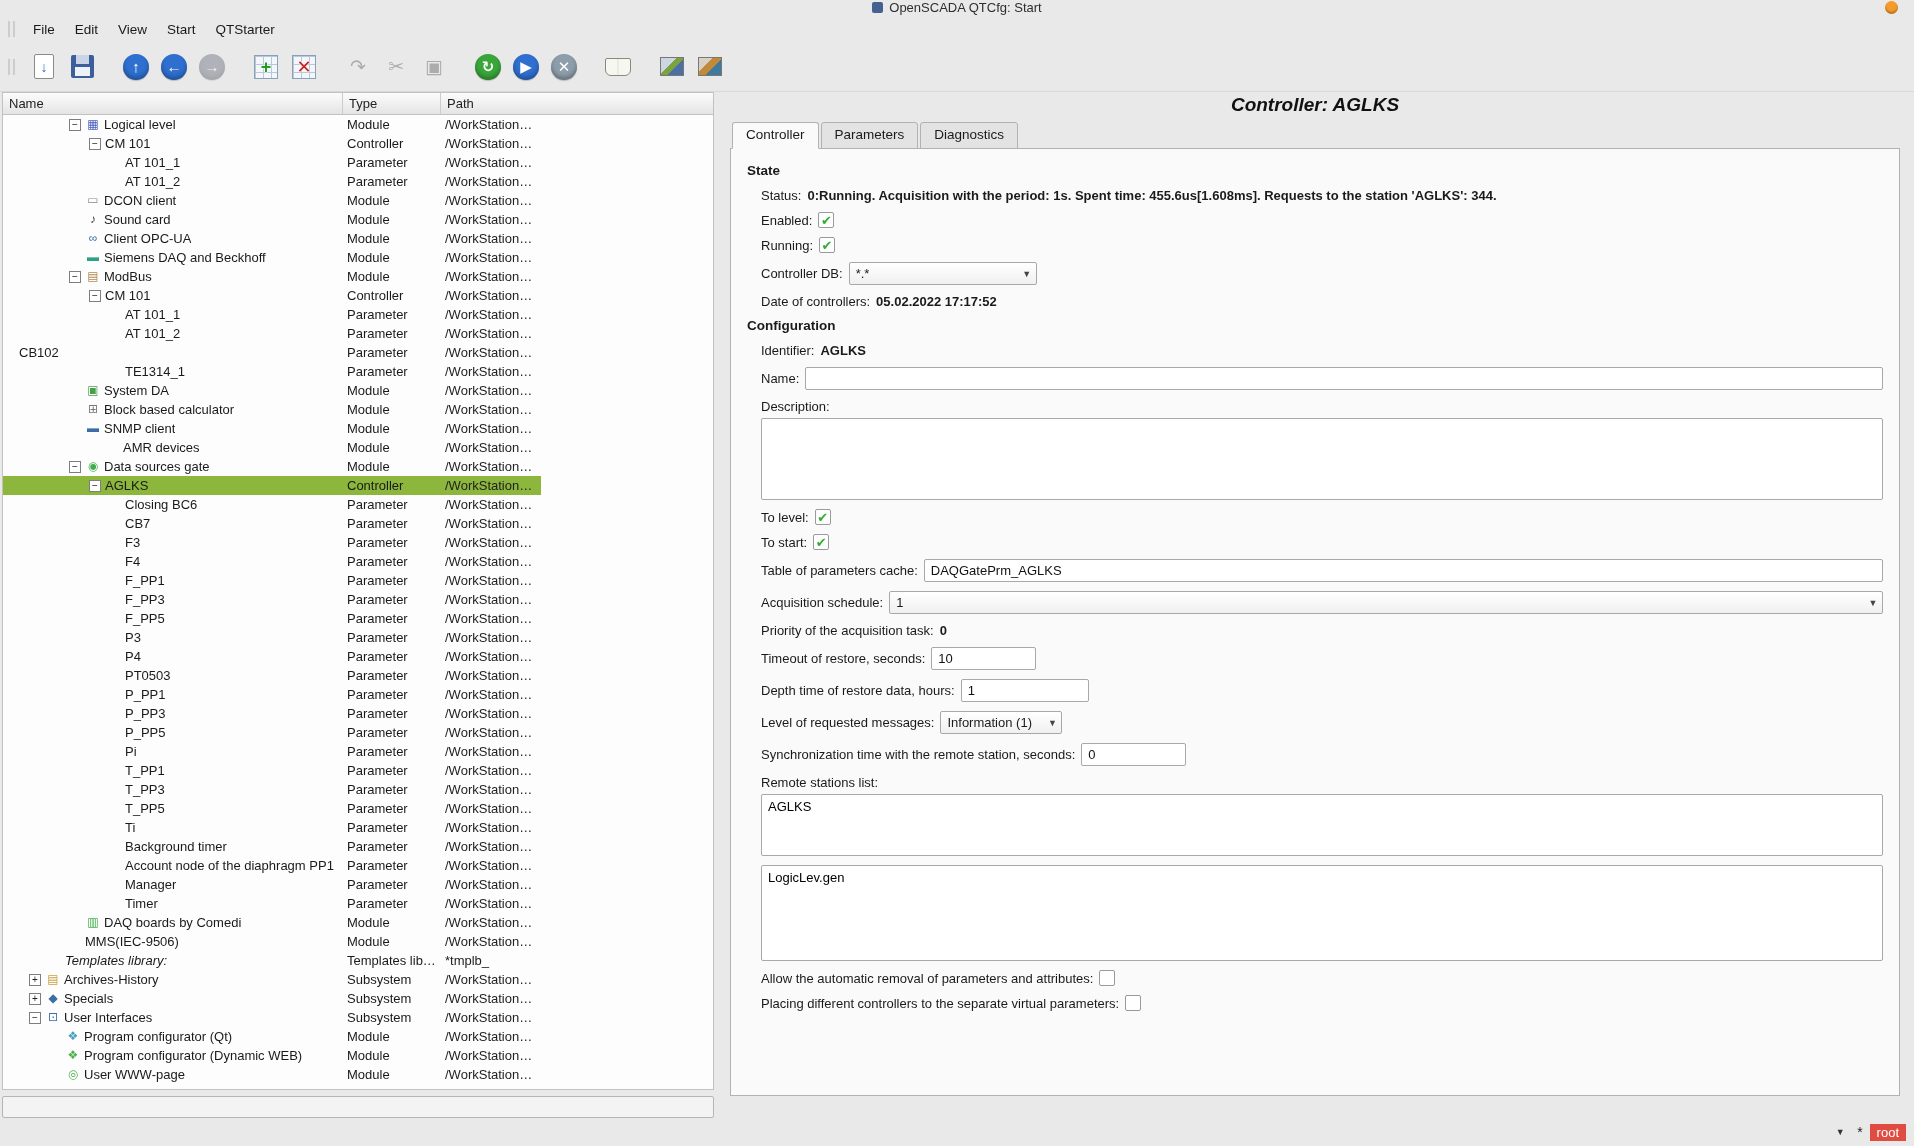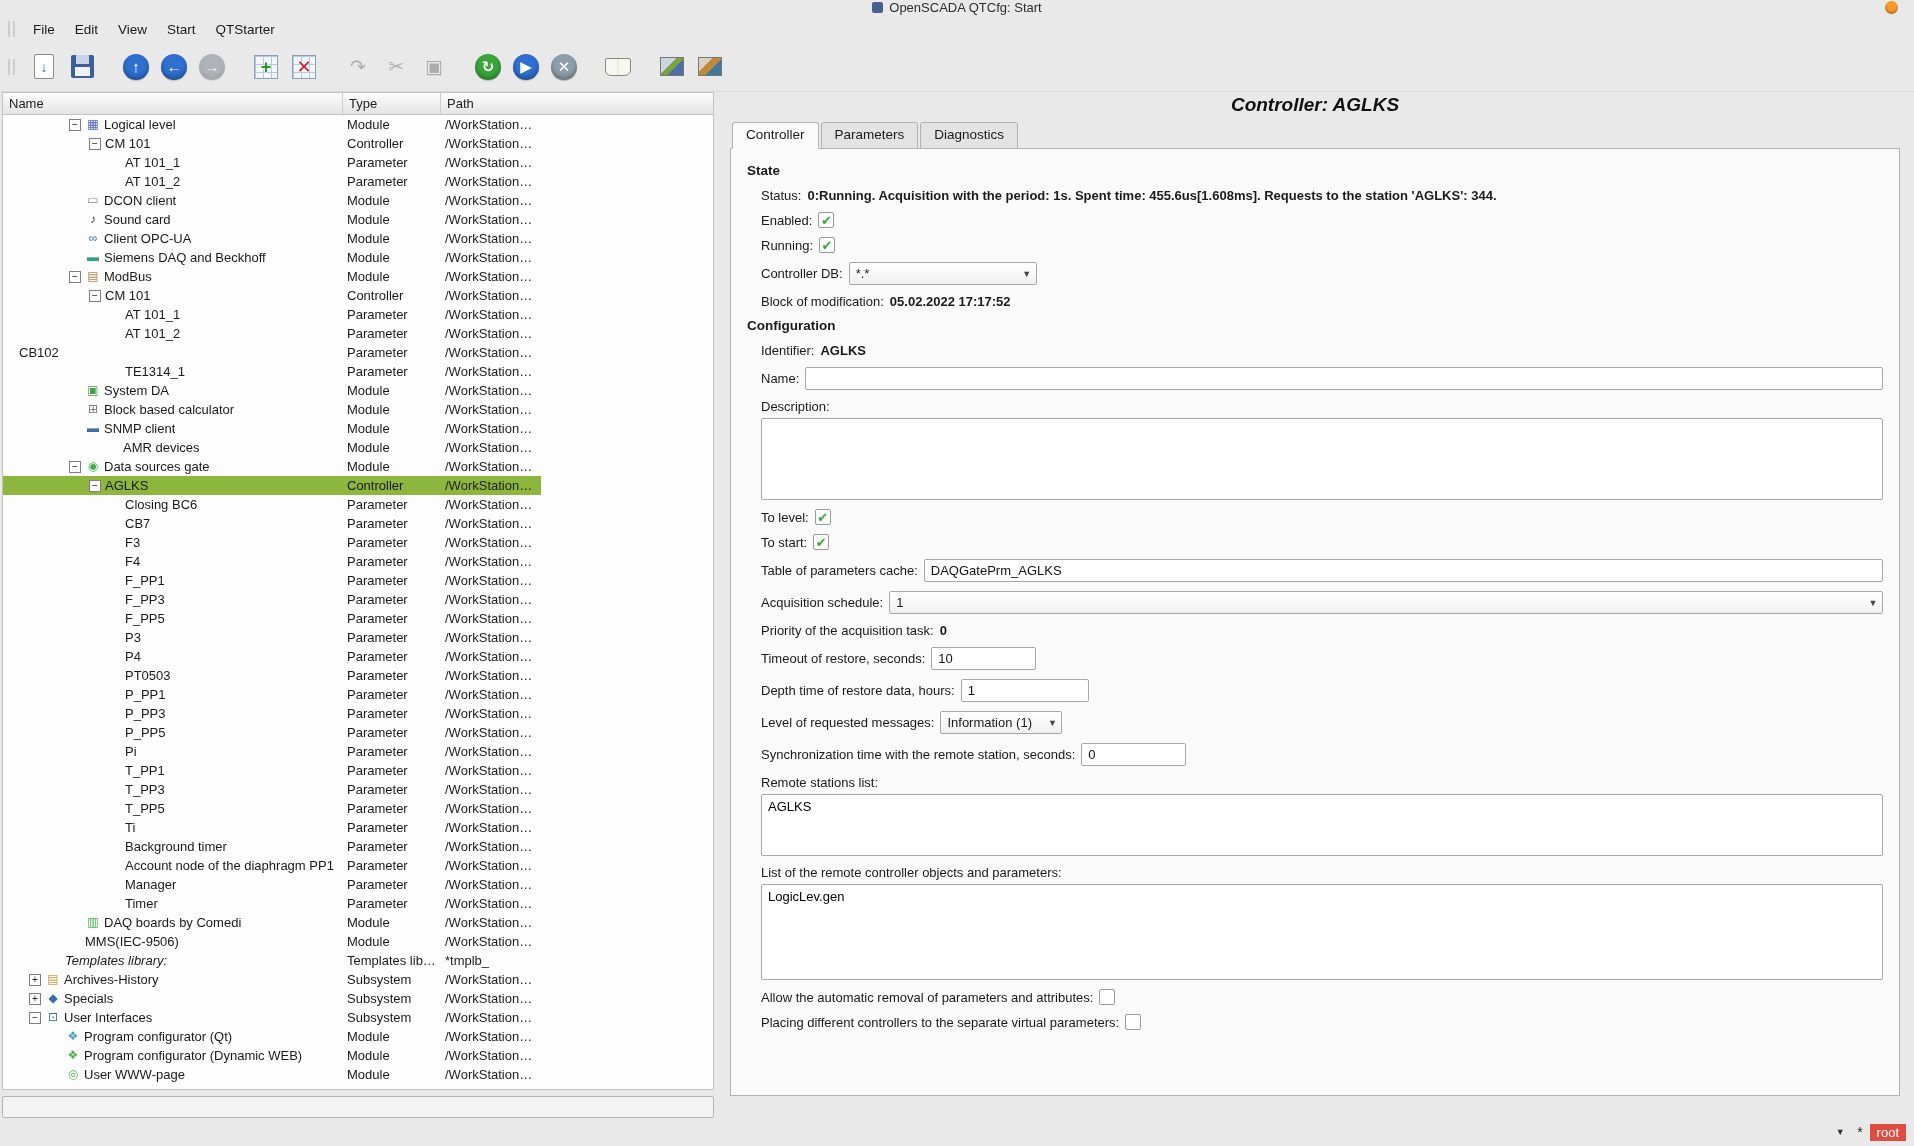--- a/index.html
+++ b/index.html
@@ -629,21 +629,21 @@
 
     <div class="frow">
       <label>Controller DB: </label>
       <span class="combo" style="width:188px">
         <span>*.*</span>
         <span class="arrow">▼</span>
       </span>
     </div>
 
     <div class="frow">
-      <label>Block of modification: </label>
+      <label>Date of controllers: </label>
       <b class="val">05.02.2022 17:17:52</b>
     </div>
 
     <div class="sechead gap-lg">Configuration</div>
 
     <div class="frow">
       <label>Identifier: </label>
       <b class="val">AGLKS</b>
     </div>
 
@@ -710,23 +710,20 @@
       <input class="txt" style="width: 105px;" value="0">
     </div>
 
     <div class="frow block">
       <label>Remote stations list:</label>
     </div>
     <div class="frow">
       <textarea class="ta" style="height: 62px;">AGLKS</textarea>
     </div>
 
-    <div class="frow block">
-      <label>List of the remote controller objects and parameters:</label>
-    </div>
     <div class="frow">
       <textarea class="ta" style="height: 96px;">LogicLev.gen</textarea>
     </div>
 
     <div class="frow">
       <label>Allow the automatic removal of parameters and attributes: </label>
       <span class="cb"></span>
     </div>
 
     <div class="frow">

